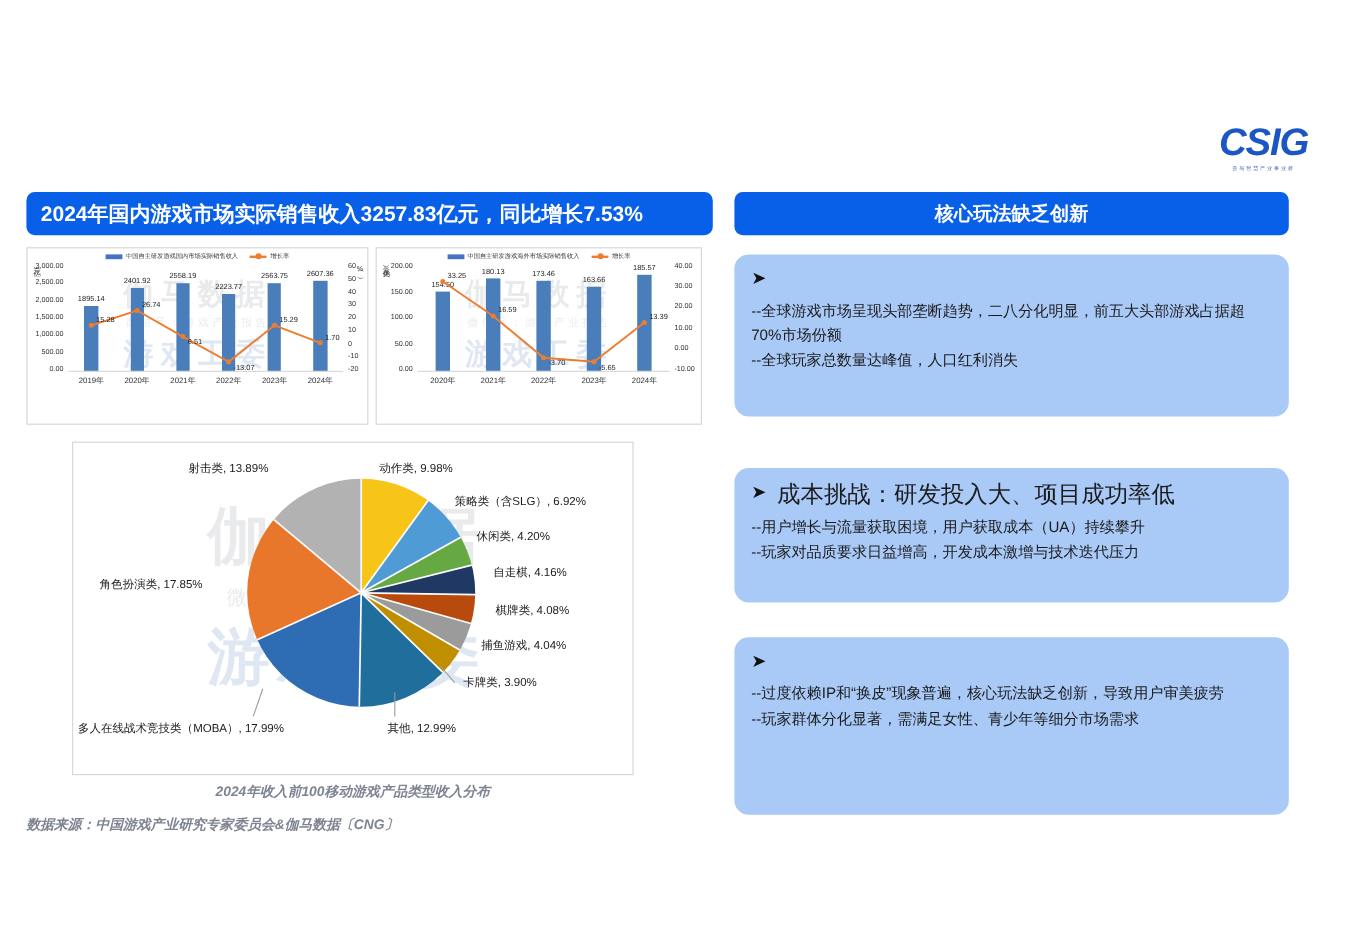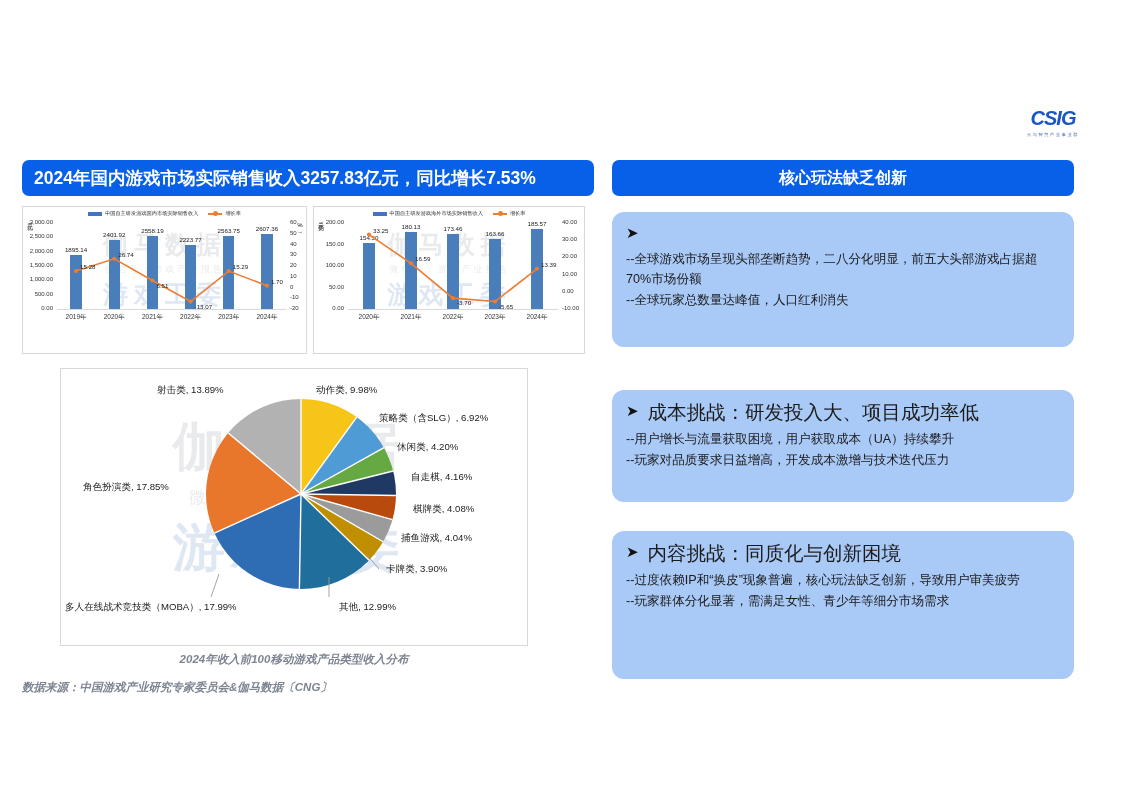--- a/index.html
+++ b/index.html
@@ -16,21 +16,21 @@
   .page-title{
     position:absolute;left:38px;top:98px;
     font-size:34px;font-weight:bold;font-style:italic;
     color:#1263F0;letter-spacing:1px;white-space:nowrap;
   }
   .logo{
     position:absolute;right:30px;top:100px;
     width:80px;height:44px;
     display:flex;flex-direction:column;align-items:center;justify-content:center;
   }
-  .logo-mark{font-size:20px;font-weight:bold;color:#1B56C4;letter-spacing:-1px;line-height:1;font-style:italic;}
+  .logo-mark{font-size:32px;font-weight:bold;color:#1B56C4;letter-spacing:-1px;line-height:1;font-style:italic;}
   .logo-sub{font-size:4.2px;color:#3a63b8;letter-spacing:1.6px;margin-top:4px;white-space:nowrap;}
 
   
   .banner{
     position:absolute;
     background:#0860E8;border-radius:7px;
     color:#fff;font-weight:bold;
     display:flex;align-items:center;
   }
   #banner-left{left:22px;top:160px;width:548px;height:36px;padding:0 12px;font-size:17.5px;}
@@ -259,21 +259,21 @@
     </div>
     <div id="pie" style="background: conic-gradient(rgb(246, 197, 24) 0deg, rgb(246, 197, 24) 35.928deg, rgb(78, 155, 213) 35.928deg, rgb(78, 155, 213) 60.84deg, rgb(102, 169, 66) 60.84deg, rgb(102, 169, 66) 75.96deg, rgb(31, 56, 100) 75.96deg, rgb(31, 56, 100) 90.936deg, rgb(184, 74, 14) 90.936deg, rgb(184, 74, 14) 105.624deg, rgb(155, 155, 155) 105.624deg, rgb(155, 155, 155) 120.168deg, rgb(191, 143, 0) 120.168deg, rgb(191, 143, 0) 134.208deg, rgb(31, 110, 156) 134.208deg, rgb(31, 110, 156) 180.972deg, rgb(46, 109, 180) 180.972deg, rgb(46, 109, 180) 245.736deg, rgb(232, 119, 43) 245.736deg, rgb(232, 119, 43) 309.996deg, rgb(178, 178, 178) 309.996deg, rgb(178, 178, 178) 360deg);"></div>
     <div id="pie-labels">
         <div class="pie-lbl" style="left: 255px; top: 15px;">动作类, 9.98%</div>
         <div class="pie-lbl" style="left: 318px; top: 43px;">策略类（含SLG）, 6.92%</div>
         <div class="pie-lbl" style="left: 336px; top: 72px;">休闲类, 4.20%</div>
         <div class="pie-lbl" style="left: 350px; top: 102px;">自走棋, 4.16%</div>
         <div class="pie-lbl" style="left: 352px; top: 134px;">棋牌类, 4.08%</div>
         <div class="pie-lbl" style="left: 340px; top: 163px;">捕鱼游戏, 4.04%</div>
         <div class="pie-lbl" style="left: 325px; top: 194px;">卡牌类, 3.90%</div>
-        <div class="pie-lbl" style="left: 278px; top: 232px;">其他, 12.99%</div>
+        <div class="pie-lbl" style="left: 262px; top: 232px;">其他, 12.99%</div>
         <div class="pie-lbl" style="left: 4px; top: 232px; text-align: right;">多人在线战术竞技类（MOBA）, 17.99%</div>
         <div class="pie-lbl" style="left: 22px; top: 112px;">角色扮演类, 17.85%</div>
         <div class="pie-lbl" style="left: 96px; top: 15px; text-align: right;">射击类, 13.89%</div>
         <svg width="468" height="278" style="position: absolute; left: 0px; top: 0px; pointer-events: none;">
           <line x1="318" y1="200" x2="306" y2="186" stroke="#9a9a9a" stroke-width="0.9"></line>
         </svg>
         <svg width="468" height="278" style="position: absolute; left: 0px; top: 0px; pointer-events: none;">
           <line x1="150" y1="228" x2="158" y2="205" stroke="#9a9a9a" stroke-width="0.9"></line>
         </svg>
         <svg width="468" height="278" style="position: absolute; left: 0px; top: 0px; pointer-events: none;">
@@ -311,19 +311,18 @@
       <span class="arrow">➤</span>
       <span>成本挑战：研发投入大、项目成功率低</span>
     </div>
     <div class="bullet">--用户增长与流量获取困境，用户获取成本（UA）持续攀升</div>
     <div class="bullet">--玩家对品质要求日益增高，开发成本激增与技术迭代压力</div>
   </div>
 
   <div class="card" id="card-2">
     <div class="card-head">
       <span class="arrow">➤</span>
-      <span>内容挑战：同质化与创新困境</span>
     </div>
     <div class="bullet">--过度依赖IP和“换皮”现象普遍，核心玩法缺乏创新，导致用户审美疲劳</div>
     <div class="bullet">--玩家群体分化显著，需满足女性、青少年等细分市场需求</div>
   </div>
 
 </div>
 
 </body></html>

